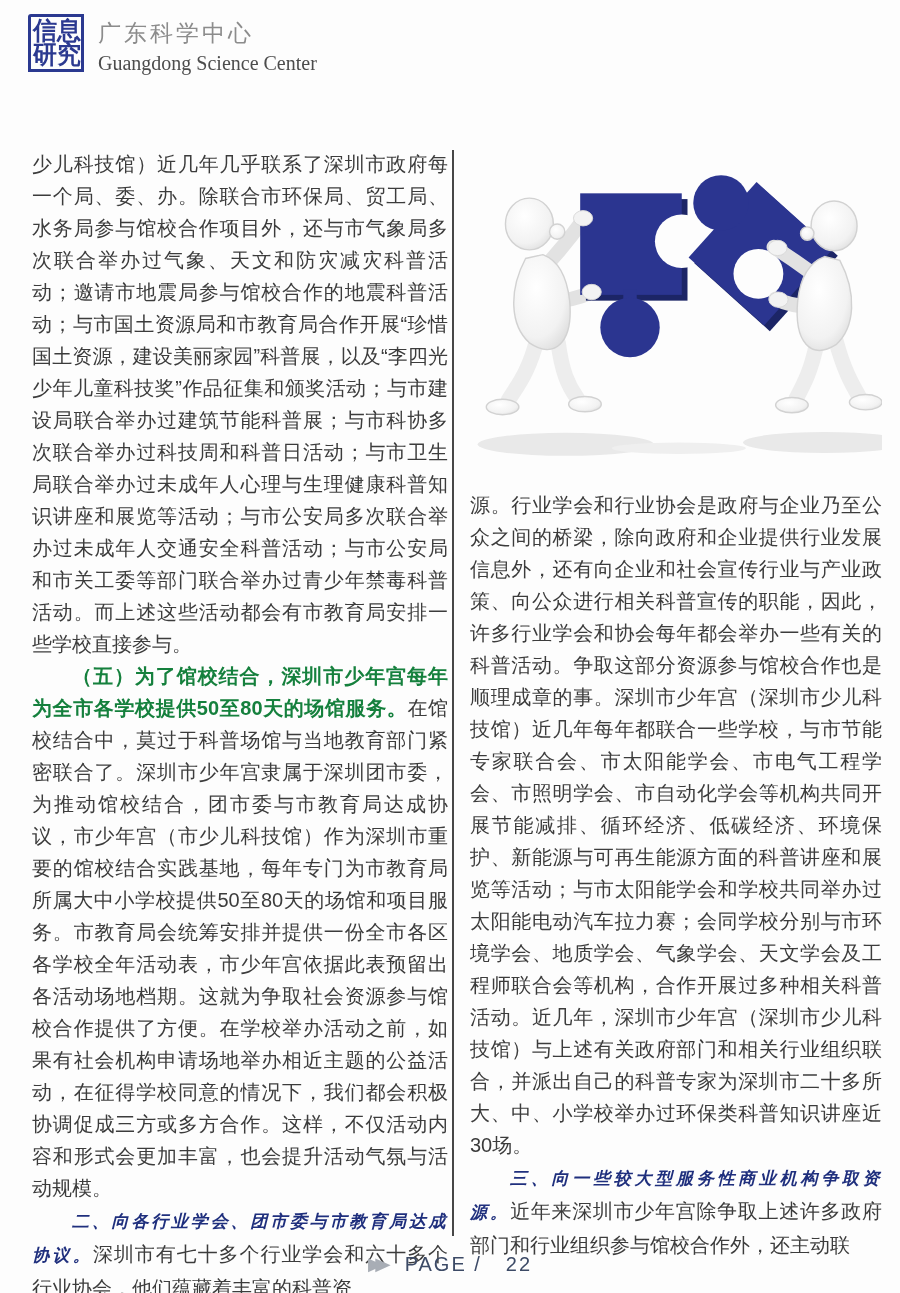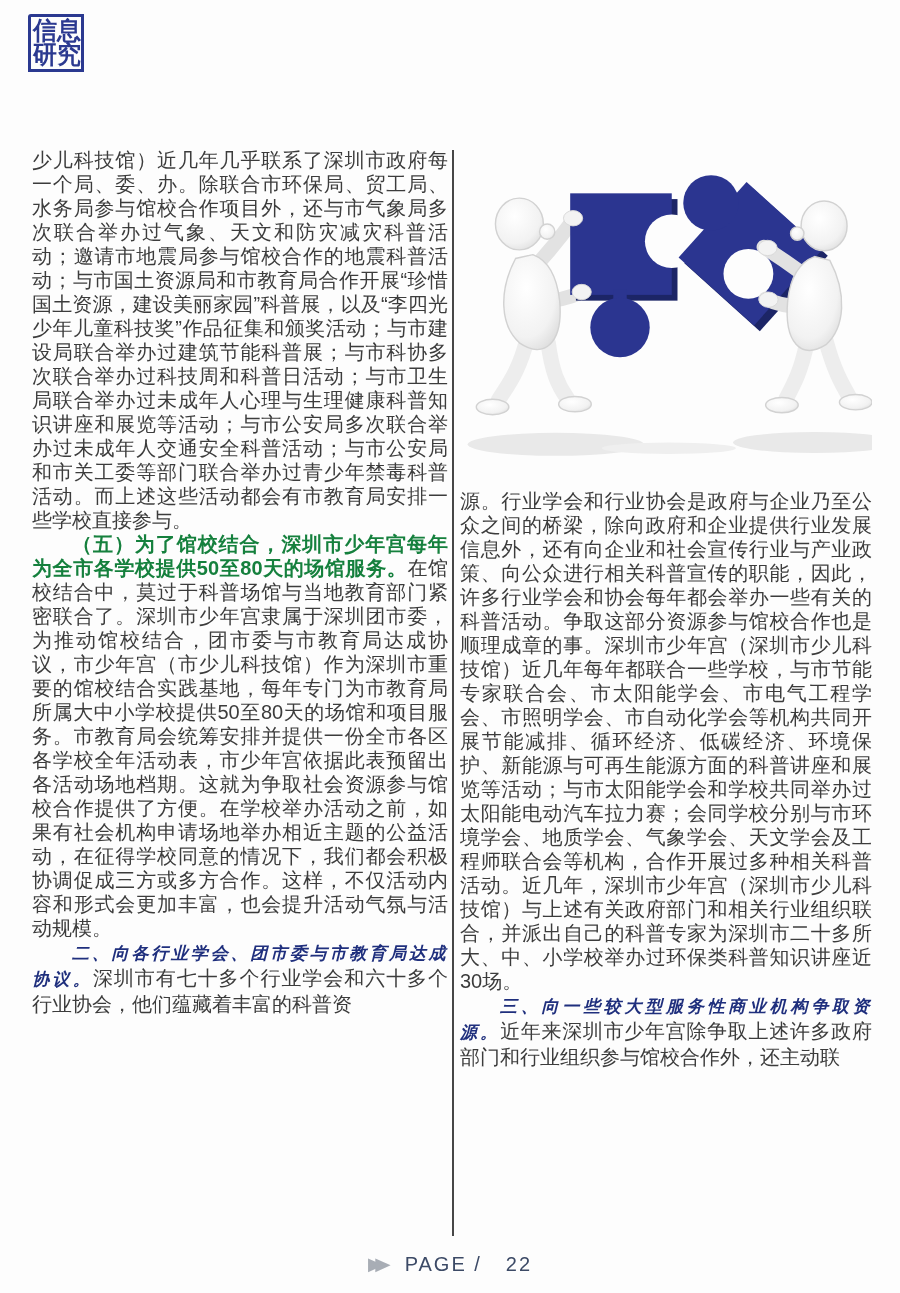--- a/index.html
+++ b/index.html
@@ -17,23 +17,23 @@
     border-top-left-radius:3px;
   }
   .seal span{transform:scaleY(1.05);}
   .titles{margin-left:14px;padding-top:4px;}
   .title-cn{color:var(--muted-gray,#8c8c8c);font-size:23px;letter-spacing:3px;}
   .title-en{color:#4c4c4c;font-family:"Liberation Serif","DejaVu Serif",serif;font-size:20px;margin-top:3px;}
   
   .divider{position:absolute;left:452px;top:150px;height:1086px;width:1.5px;background:#474747;}
   .col{position:absolute;top:148px;width:416px;}
   .col.left{left:32px;}
-  .col.right{left:460px;width:412px;}
+  .col.right{left:470px;width:412px;}
   p.body{
-    margin:0;font-size:20px;line-height:24px;color:var(--body-text,#3c3c3c);
+    margin:0;font-size:20px;line-height:32px;color:var(--body-text,#3c3c3c);
     text-align:justify;font-family:"Liberation Sans","DejaVu Sans",sans-serif;
   }
   p.indent{text-indent:2em;}
   .lead-bold{font-weight:bold;color:#15803d;}
   .h-blue{
     color:var(--heading-blue,#1f2f7d);font-weight:bold;font-style:italic;
     font-family:"Liberation Serif","DejaVu Serif",serif;letter-spacing:0.14em;font-size:17px;
   }
   
   .figure-wrap{width:412px;height:335px;margin:0 0 6px 0;}
@@ -50,20 +50,24 @@
 <body>
 
 <div class="page">
 
   <header class="header">
     <div class="seal">
       <span>信</span>
       <span>息</span>
       <span>研</span>
       <span>究</span>
+    </div>
+    <div class="titles">
+      <div class="title-cn">广东科学中心</div>
+      <div class="title-en">Guangdong Science Center</div>
     </div>
   </header>
 
   <div class="divider"></div>
 
   <section class="col left">
     <p class="body"><span>少儿科技馆）近几年几乎联系了深圳市政府每一个局、委、办。除联合市环保局、贸工局、水务局参与馆校合作项目外，还与市气象局多次联合举办过气象、天文和防灾减灾科普活动；邀请市地震局参与馆校合作的地震科普活动；与市国土资源局和市教育局合作开展“珍惜国土资源，建设美丽家园”科普展，以及“李四光少年儿童科技奖”作品征集和颁奖活动；与市建设局联合举办过建筑节能科普展；与市科协多次联合举办过科技周和科普日活动；与市卫生局联合举办过未成年人心理与生理健康科普知识讲座和展览等活动；与市公安局多次联合举办过未成年人交通安全科普活动；与市公安局和市关工委等部门联合举办过青少年禁毒科普活动。而上述这些活动都会有市教育局安排一些学校直接参与。</span></p>
     <p class="body indent"><span class="lead-bold">（五）为了馆校结合，深圳市少年宫每年为全市各学校提供50至80天的场馆服务。</span><span>在馆校结合中，莫过于科普场馆与当地教育部门紧密联合了。深圳市少年宫隶属于深圳团市委，为推动馆校结合，团市委与市教育局达成协议，市少年宫（市少儿科技馆）作为深圳市重要的馆校结合实践基地，每年专门为市教育局所属大中小学校提供50至80天的场馆和项目服务。市教育局会统筹安排并提供一份全市各区各学校全年活动表，市少年宫依据此表预留出各活动场地档期。这就为争取社会资源参与馆校合作提供了方便。在学校举办活动之前，如果有社会机构申请场地举办相近主题的公益活动，在征得学校同意的情况下，我们都会积极协调促成三方或多方合作。这样，不仅活动内容和形式会更加丰富，也会提升活动气氛与活动规模。</span></p>
     <p class="body indent"><span class="h-blue">二、向各行业学会、团市委与市教育局达成协议。</span><span>深圳市有七十多个行业学会和六十多个行业协会，他们蕴藏着丰富的科普资</span></p>
   </section>

